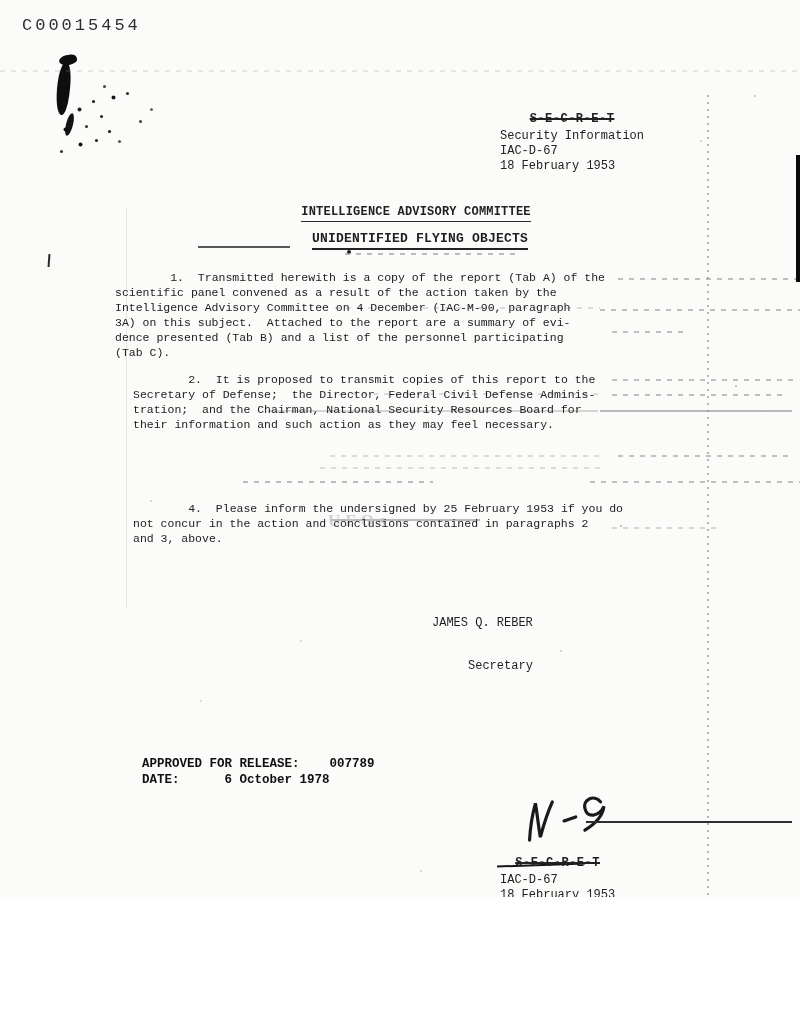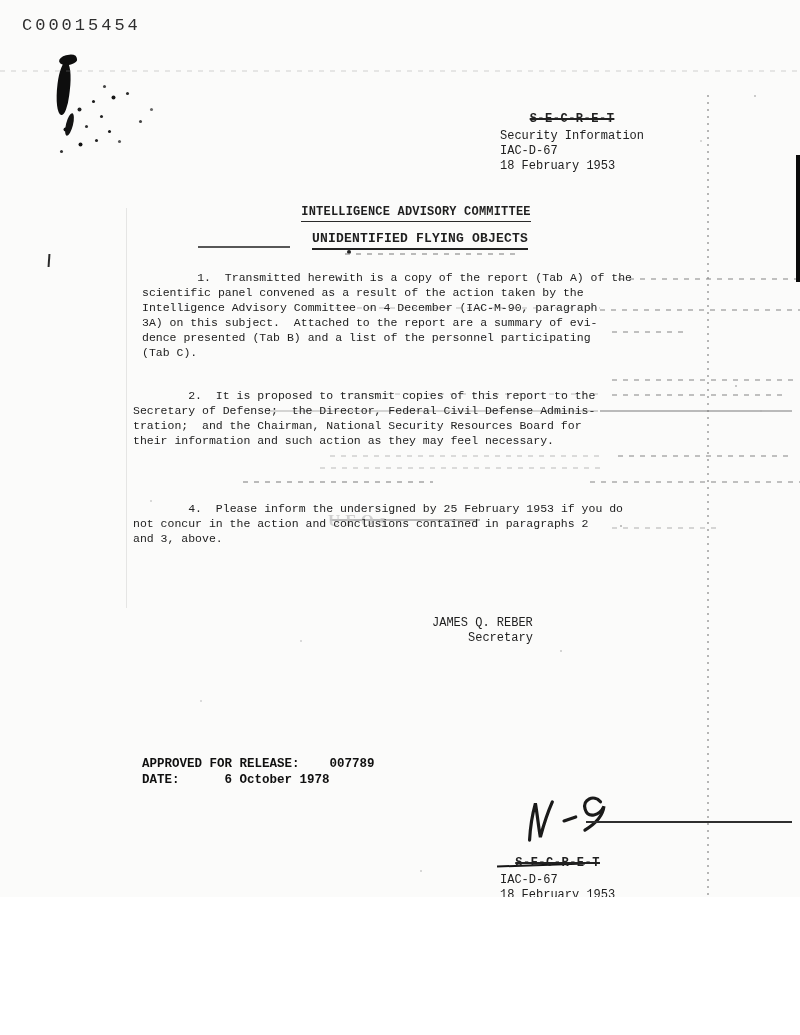--- a/index.html
+++ b/index.html
@@ -17,21 +17,21 @@
   .hdr  { font-size:12px; line-height:15px; color:#212121; z-index:2; }
   .stamp-strike { font-weight:bold; letter-spacing:0.5px; text-decoration:line-through; text-decoration-thickness:2px; margin-bottom:2px;text-align:center; }
 
   .title-row { left:0; top:0; width:800px; text-align:center; z-index:2;padding-left:16px; }
   .title-main { display:inline-block; font-weight:bold; font-size:12px; letter-spacing:0.2px;
                 border-bottom:1.5px solid #2a2a2a; padding-bottom:2px; }
   .title-sub  { display:inline-block; font-weight:bold; font-size:13px; letter-spacing:0.2px;
                 border-bottom:2px solid #222; padding-bottom:2px; transform:translateX(4px); }
 
   .sig { font-size:12px; line-height:15px; }
-  .sig .sig-title { padding-left:8px; }
+  .sig .sig-title { padding-left:8px;margin-top:28px; }
 
   .release { font-size:12.5px; line-height:16px; font-weight:bold; white-space:pre; color:#101010; }
 
   .watermark { font-family:Liberation Serif, serif; font-weight:bold; font-size:17px;
                letter-spacing:5px; color:#c6c6c6; opacity:.8; z-index:1; }
 
   
   .hl { position:absolute; height:2px; opacity:.55;
         background-image:repeating-linear-gradient(90deg,#8f8f8f 0 5px, rgba(0,0,0,0) 5px 11px); }
   .hl.solid { background-image:none; background-color:#7a7a7a; height:1.5px; }
@@ -89,27 +89,27 @@
   </div>
   <div class="abs title-row" style="top:229px;">
     <span class="title-sub">UNIDENTIFIED FLYING OBJECTS</span>
   </div>
   <div class="abs underline-ext"></div>
   <div class="abs title-dot"></div>
   <div class="abs tick"></div>
 
   <div class="abs watermark" style="left:328px; top:511px;">UFOs</div>
 
-  <div class="abs para" style="left:142px; top:270px; width:540px;">        1.  Transmitted herewith is a copy of the report (Tab A) of the
+  <div class="abs para" style="left:115px; top:270px; width:540px;">        1.  Transmitted herewith is a copy of the report (Tab A) of the
 scientific panel convened as a result of the action taken by the
 Intelligence Advisory Committee on 4 December (IAC-M-90, paragraph
 3A) on this subject.  Attached to the report are a summary of evi-
 dence presented (Tab B) and a list of the personnel participating
 (Tab C).</div>
-  <div class="abs para" style="left:133px; top:388px; width:540px;">        2.  It is proposed to transmit copies of this report to the
+  <div class="abs para" style="left:133px; top:372px; width:540px;">        2.  It is proposed to transmit copies of this report to the
 Secretary of Defense;  the Director, Federal Civil Defense Adminis-
 tration;  and the Chairman, National Security Resources Board for
 their information and such action as they may feel necessary.</div>
   <div class="abs para" style="left:133px; top:501px; width:540px;">        4.  Please inform the undersigned by 25 February 1953 if you do
 not concur in the action and conclusions contained in paragraphs 2
 and 3, above.</div>
 
   <div class="abs sig" style="left:432px; top:616px;text-align:right;">
     <div>JAMES Q. REBER</div>
     <div class="sig-title">Secretary</div>

